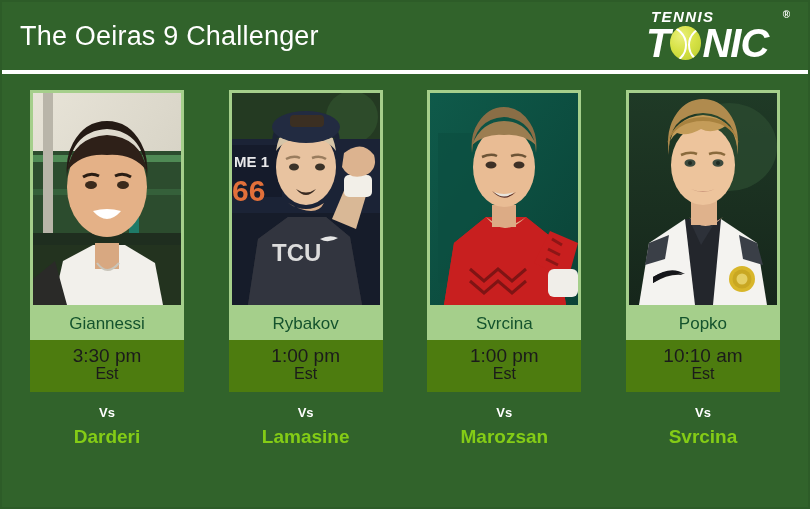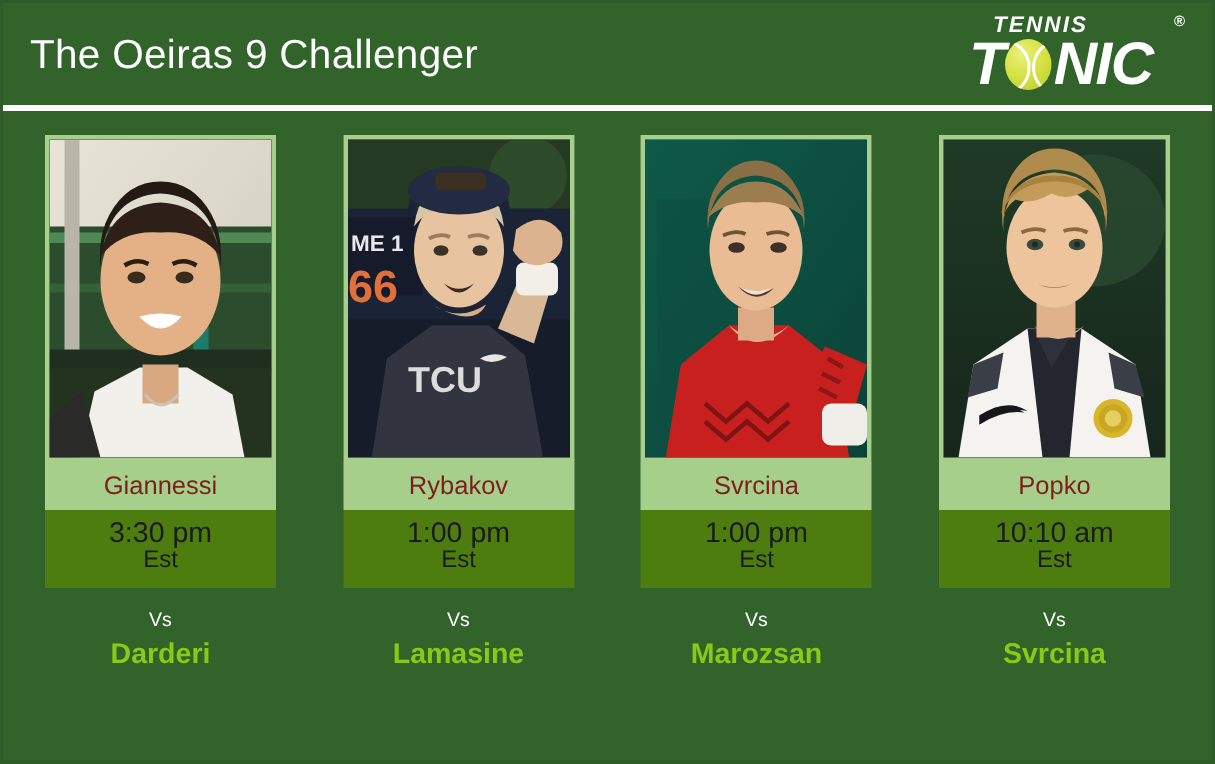--- a/index.html
+++ b/index.html
@@ -47,21 +47,20 @@
     flex:0 0 auto;
   }
   .logo-top{
     position:absolute;
     left:9px; top:1px;
     color:#ffffff;
     font-size:15px;
     font-weight:bold;
     font-style:italic;
     letter-spacing:1.4px;
-    margin-left:11px;
   }
   .logo-reg{
     position:absolute;
     right:4px; top:2px;
     color:#ffffff;
     font-size:10px;
     font-weight:bold;
   }
   .logo-bottom{
     position:absolute;
@@ -114,21 +113,21 @@
     width:154px; height:218px;
     border:3px solid #a5cf8b;
     overflow:hidden;
     position:relative;
     background:#20331f;
   }
   .photo svg{ display:block; width:100%; height:100%; }
 
   .name-band{
     background:#a5cf8b;
-    color:#7f1d1d;
+    color:#14532d;
     font-size:17px;
     text-align:center;
     padding:7px 2px 8px 2px;
     line-height:1;
   }
   .time-band{
     background:#4d7c0f;
     text-align:center;
     padding:6px 2px 9px 2px;
   }
@@ -143,21 +142,21 @@
     color:#1b1b1b;
     font-size:16px;
     line-height:1.1;
     margin-top:-1px;
   }
 
   .vs{
     text-align:center;
     color:#ffffff;
     font-size:13px;
-    font-weight:normal;
+    font-weight:bold;
     margin-top:14px;
     line-height:1;
   }
   .opponent{
     text-align:center;
     color:#84cc16;
     font-size:19px;
     font-weight:bold;
     margin-top:8px;
     line-height:1;

